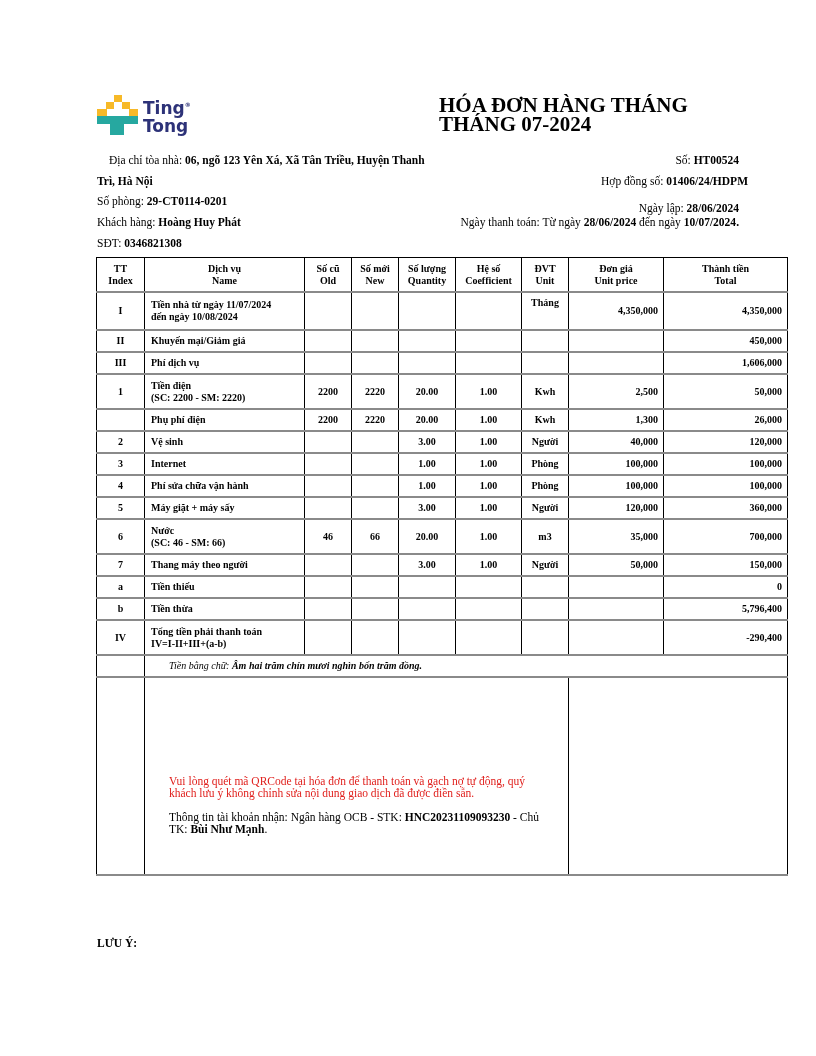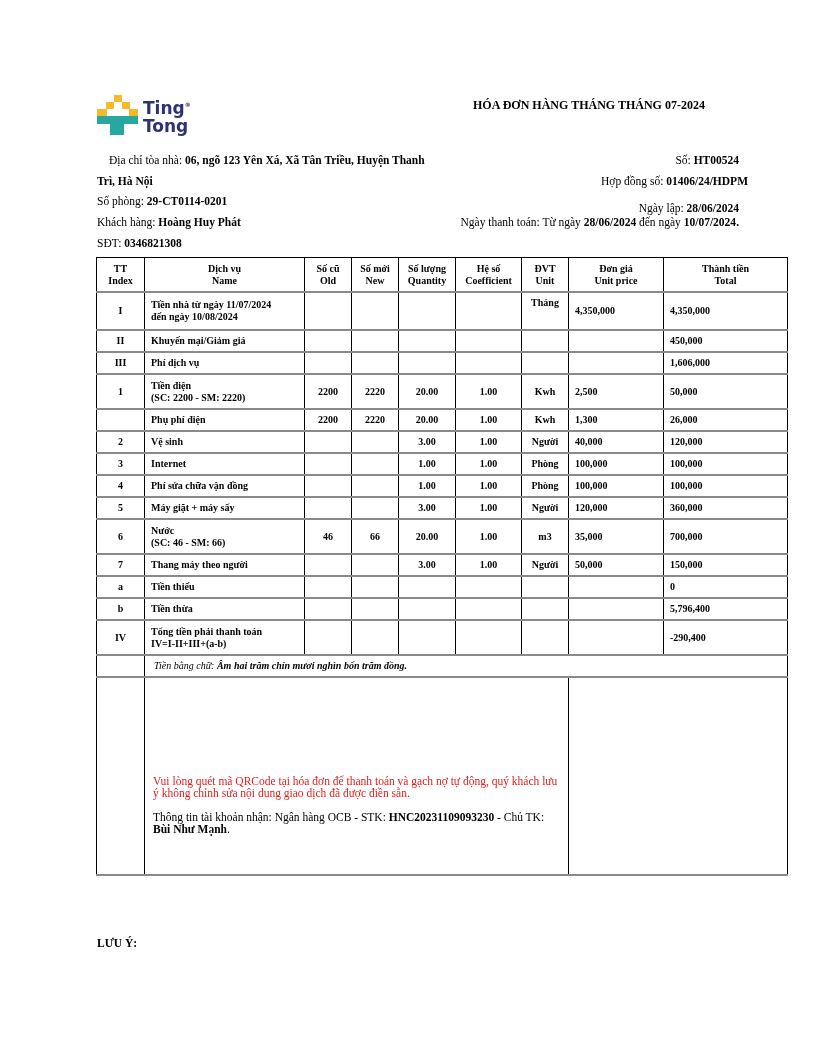--- a/index.html
+++ b/index.html
@@ -1,28 +1,28 @@
 <!DOCTYPE html>
 <html><head>
 <meta charset="utf-8">
 <style>
   html, body { margin: 0; padding: 0; background: #ffffff; }
   body { width: 816px; height: 1056px; position: relative; font-family: "Liberation Serif", serif; color: #000; overflow: hidden; }
   .abs { position: absolute; }
   .logo { left: 97px; top: 95px; width: 95px; height: 42px; }
-  .title { right: 77px; top: 96px; width: 300px; text-align: center; font-size: 12px; font-weight: bold; line-height: 19px; }
+  .title { right: 77px; top: 96px; width: 300px; text-align: left; font-size: 21px; font-weight: bold; line-height: 19px; }
   .info { font-size: 11.5px; line-height: 14px; white-space: nowrap; }
   .info b { font-weight: bold; }
   .right { text-align: right; }
 
   table.inv { position: absolute; left: 96px; top: 257px; width: 691px; border-collapse: collapse; table-layout: fixed; font-size: 10px; font-weight: bold; }
   table.inv td, table.inv th { border-left: 1px solid #000; border-right: 1px solid #000; border-top: 2px solid #8a8a8a; border-bottom: 2px solid #8a8a8a; padding: 0 6px; vertical-align: middle; line-height: 12px; }
   table.inv tr.hdr th { border-top: 1px solid #000; font-weight: bold; text-align: center; height: 33px; padding: 0 2px; }
   table.inv td.c { text-align: center; }
-  table.inv td.r { padding-right: 5px; }
+  table.inv td.r { text-align: right; padding-right: 5px; }
   table.inv td.top { vertical-align: top; padding-top: 4px; }
   .r1 td { height: 32px; }
   .rs td { height: 20px; }
   .rd td { height: 33px; }
   .words td { height: 20px; font-weight: normal; }
   .words .lbl { font-style: italic; font-weight: normal; }
   .words .val { font-style: italic; font-weight: bold; }
   .bottom td { height: 196px; font-weight: normal; font-size: 11.5px; line-height: 14px; vertical-align: top; }
   .qr-note { color: #e0201d; margin-top: 58px; }
   .bank { margin-top: 12px; }
@@ -230,21 +230,21 @@
         <td class="c"></td>
         <td class="c">1.00</td>
         <td class="c">1.00</td>
         <td class="c">Phòng</td>
         <td class="r">100,000</td>
         <td class="r">100,000</td>
       </tr>
       <tr class="rs">
         <td class="c">4</td>
         <td>
-          <div>Phí sửa chữa vận đồng</div>
+          <div>Phí sửa chữa vận hành</div>
         </td>
         <td class="c"></td>
         <td class="c"></td>
         <td class="c">1.00</td>
         <td class="c">1.00</td>
         <td class="c">Phòng</td>
         <td class="r">100,000</td>
         <td class="r">100,000</td>
       </tr>
       <tr class="rs">
@@ -324,28 +324,28 @@
         <td class="c"></td>
         <td class="c"></td>
         <td class="c"></td>
         <td class="r"></td>
         <td class="r">-290,400</td>
       </tr>
     </tbody>
   <tbody>
       <tr class="words">
     <td></td>
-    <td colspan="8" style="padding-left:9px;">
+    <td colspan="8" style="padding-left:24px;">
       <span class="lbl">Tiền bằng chữ:</span>
       <span class="val">Âm hai trăm chín mươi nghìn bốn trăm đồng.</span>
     </td>
   </tr>
   <tr class="bottom">
     <td></td>
-    <td colspan="6" style="padding:0 8px;">
+    <td colspan="6" style="padding:0 24px;">
       <div class="qr-note">Vui lòng quét mã QRCode tại hóa đơn để thanh toán và gạch nợ tự động, quý khách lưu ý không chỉnh sửa nội dung giao dịch đã được điền sẵn.</div>
       <div class="bank">
         <span>Thông tin tài khoản nhận: Ngân hàng OCB - STK:</span>
         <b>HNC20231109093230</b>
         <span>- Chủ TK:</span>
         <b>Bùi Như Mạnh</b><span>.</span>
       </div>
     </td>
     <td colspan="2"></td>
   </tr>

